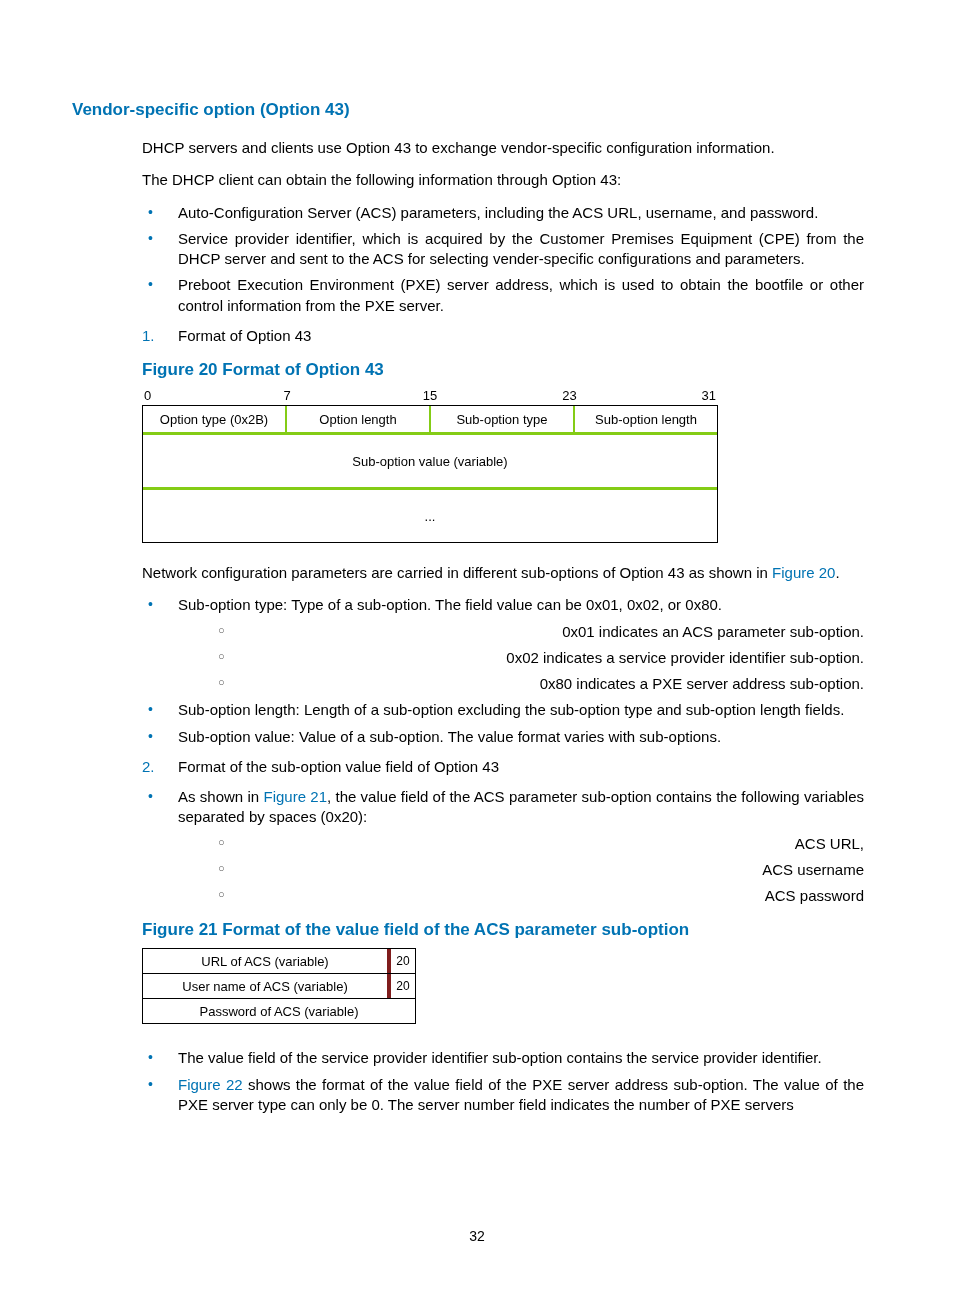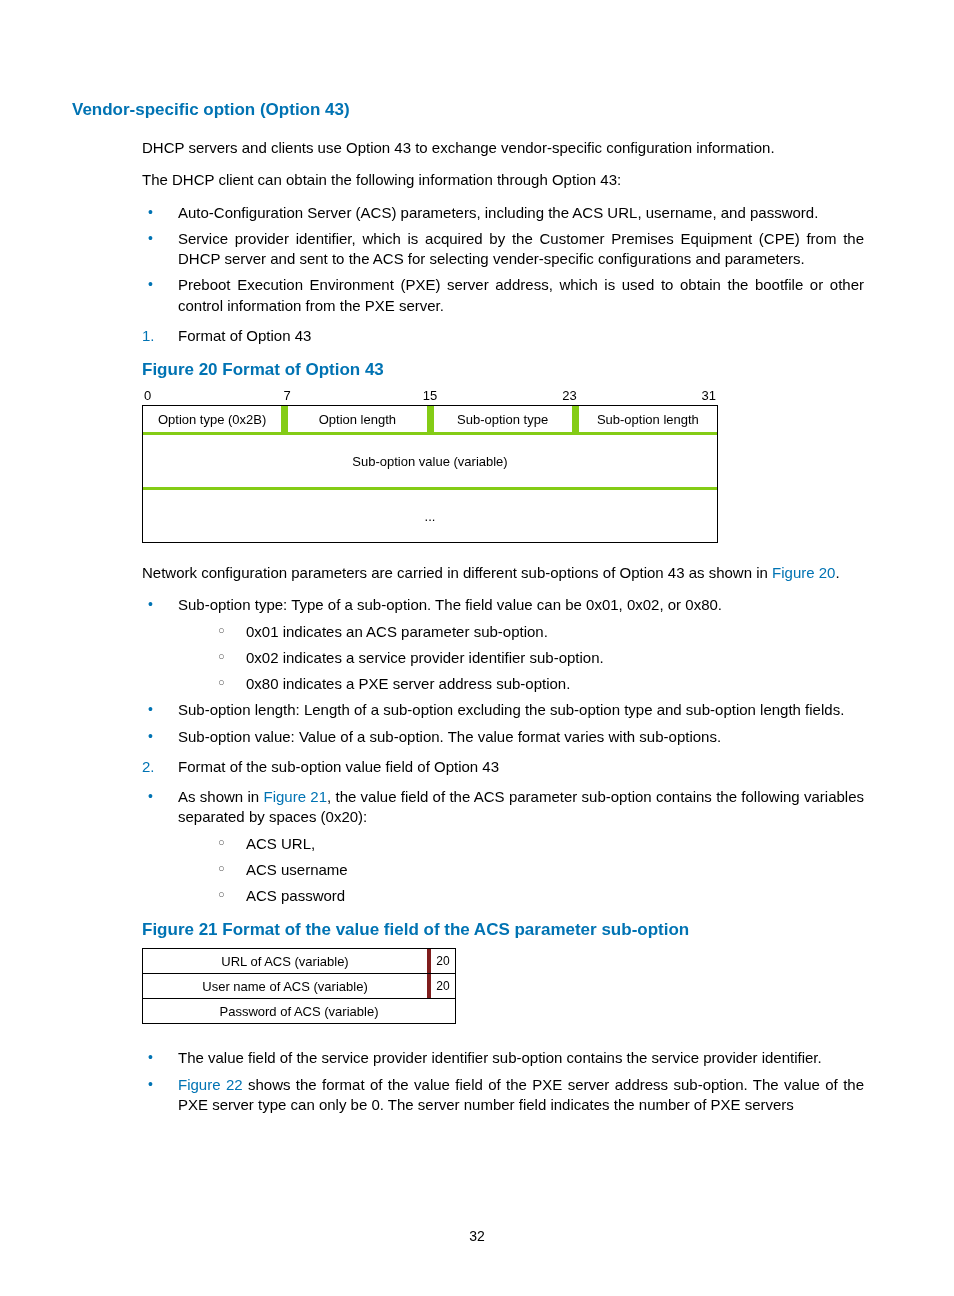--- a/index.html
+++ b/index.html
@@ -66,20 +66,21 @@
     color: #0073b3;
     position: absolute;
     left: 0;
     top: 0;
     font-weight: normal;
   }
   ul.circles {
     list-style: none;
     padding: 0;
     margin: 6px 0 6px 36px;
+    text-align: right;
   }
   ul.circles > li {
     position: relative;
     padding-left: 32px;
     margin: 6px 0;
     line-height: 1.35;
   }
   ul.circles > li::before {
     content: "○";
     color: #555;
@@ -110,38 +111,38 @@
   .fig20-scale span.right { text-align: right; }
   .fig20-box {
     border: 1px solid #000;
   }
   .fig20-row4 {
     display: flex;
     height: 26px;
   }
   .fig20-row4 > div {
     flex: 1;
-    border-right: 7px solid #84cc16;
+    border-right: 2px solid #84cc16;
     display: flex;
     align-items: center;
     justify-content: center;
     font-size: 13px;
   }
   .fig20-row4 > div:last-child { border-right: none; }
   .fig20-tall {
     border-top: 3px solid #84cc16;
     height: 52px;
     display: flex;
     align-items: center;
     justify-content: center;
     font-size: 13px;
   }
 
   
-  .fig21-wrap { margin: 6px 0 24px 0; width: 314px; }
+  .fig21-wrap { margin: 6px 0 24px 0; width: 274px; }
   .fig21-box { border: 1px solid #000; }
   .fig21-row {
     display: flex;
     height: 24px;
     border-bottom: 1px solid #000;
   }
   .fig21-row:last-child { border-bottom: none; }
   .fig21-label {
     flex: 1;
     display:flex; align-items:center; justify-content:center;

